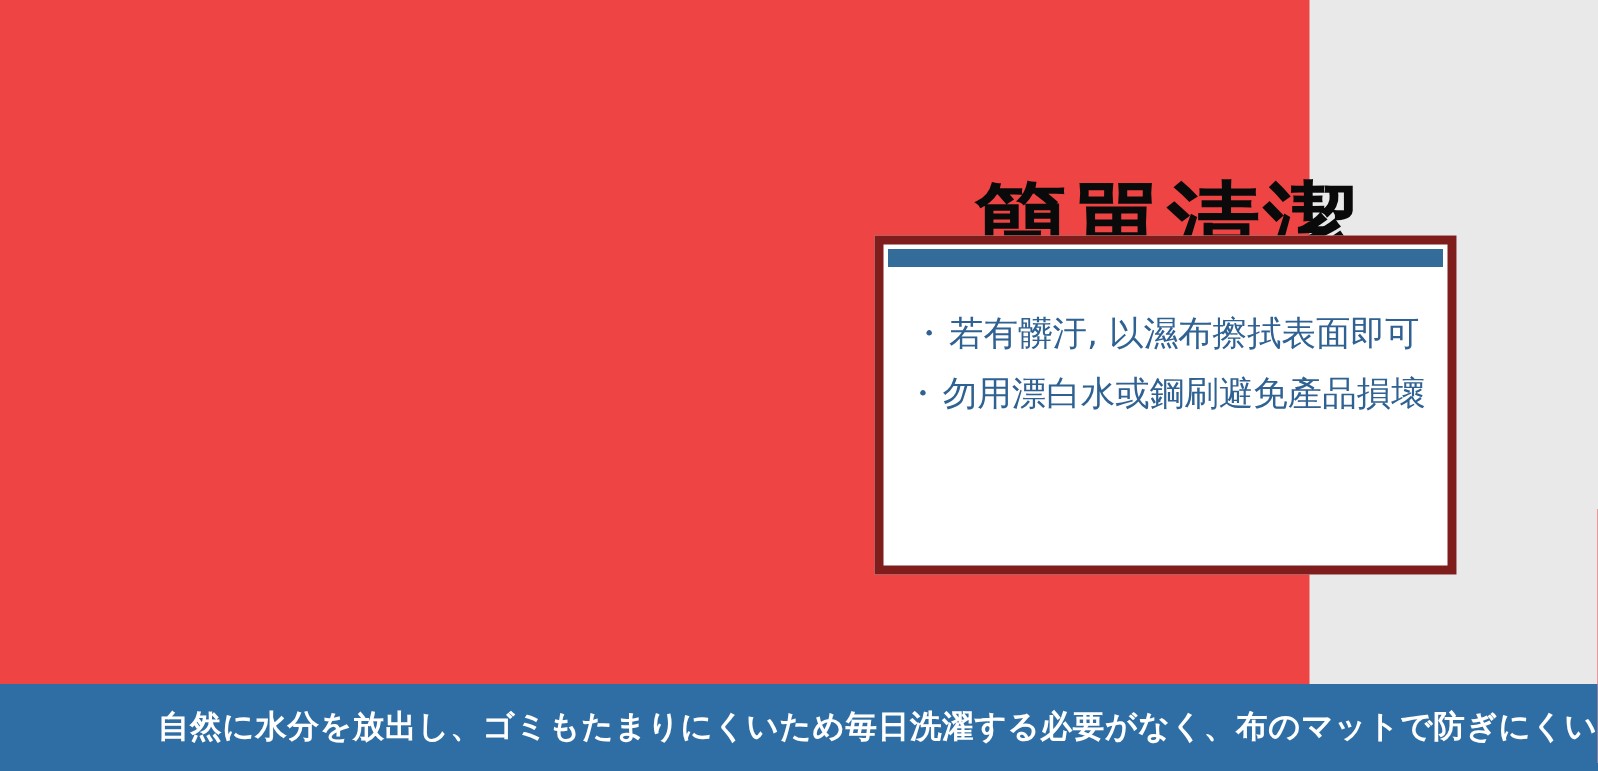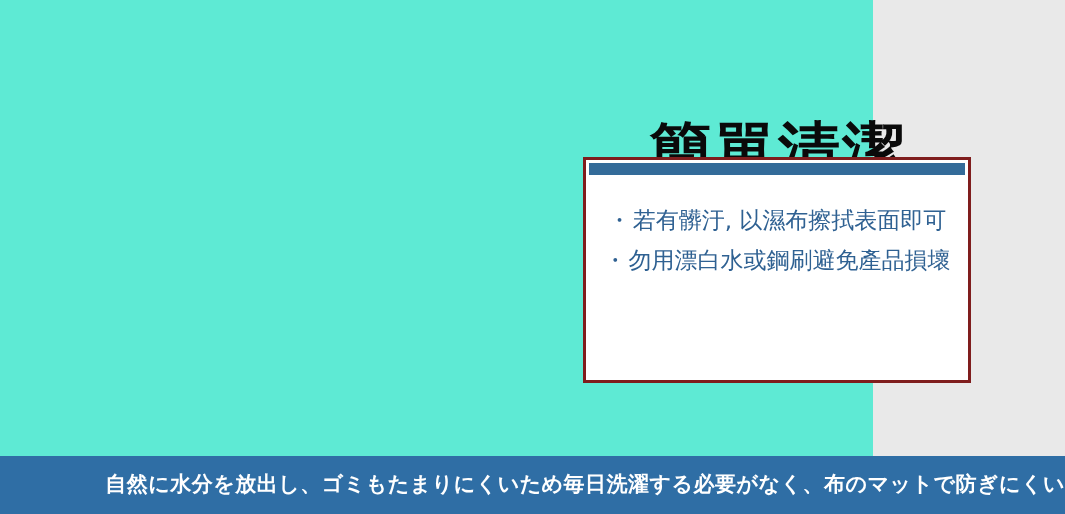--- a/index.html
+++ b/index.html
@@ -13,21 +13,21 @@
     background: #e9e9e9;
     font-family: "Liberation Sans", "DejaVu Sans", sans-serif;
     overflow: hidden;
     position: relative;
   }
 
   #slide {
     position: relative;
     width: 873px;
     height: 514px;
-    background: #5eead4;
+    background: #ef4444;
   }
 
   
   #title {
     position: absolute;
     left: 583px;
     top: 74px;
     width: 390px;
     text-align: center;
     font-family: "Liberation Serif", "DejaVu Serif", serif;
@@ -40,21 +40,21 @@
 
   
   #tips-box {
     position: absolute;
     left: 583px;
     top: 157px;
     width: 388px;
     height: 226px;
     box-sizing: border-box;
     background: #ffffff;
-    border: 3px solid #7f1d1d;
+    border: 6px solid #7f1d1d;
     padding: 0;
   }
 
   #tips-bar {
     position: absolute;
     left: 3px;
     top: 3px;
     right: 3px;
     height: 12px;
     background: #336b99;

